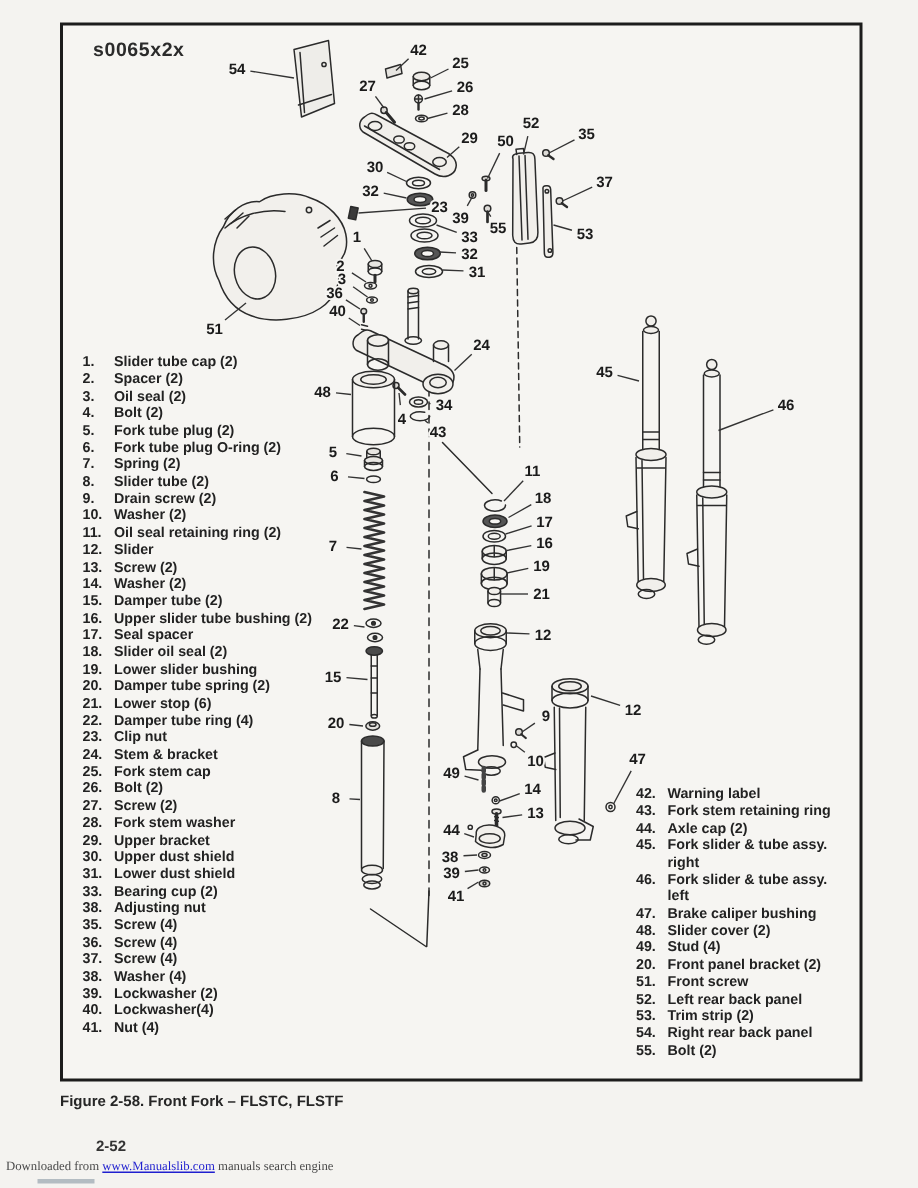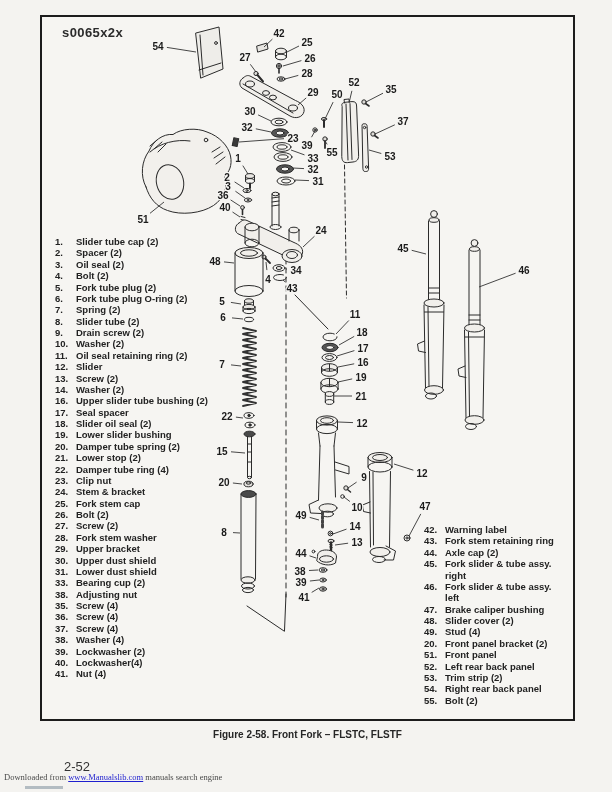--- a/index.html
+++ b/index.html
@@ -4,22 +4,22 @@
 <style>
   html,body{width:612px;height:792px;margin:0;padding:0;overflow:hidden;}
   body{position:relative;background:#f4f3f0;font-family:"Liberation Sans",sans-serif;color:#1f1f1f;}
   .frame{position:absolute;left:40px;top:15px;width:535px;height:706px;border:2px solid #1c1c1c;background:#f6f5f2;box-sizing:border-box;}
   .code-label{position:absolute;left:62px;top:25px;font-size:13px;font-weight:bold;letter-spacing:.4px;color:#2b2b2b;z-index:4;}
   svg.diagram{position:absolute;left:0;top:0;z-index:2;pointer-events:none;}
   .plist{position:absolute;z-index:3;font-size:9.5px;font-weight:bold;color:#222;}
   .prow{display:flex;line-height:11.38px;}
   .pn{width:21px;flex:none;}
   .pt{white-space:pre-line;}
-  .caption{position:absolute;left:40px;top:729px;width:535px;text-align:center;font-size:10px;font-weight:bold;color:#262626;z-index:3;}
-  .pageno{position:absolute;left:64px;top:759px;font-size:13px;font-weight:normal;color:#333;z-index:3;}
+  .caption{position:absolute;left:40px;top:729px;width:535px;font-size:10px;font-weight:bold;color:#262626;z-index:3;}
+  .pageno{position:absolute;left:64px;top:759px;font-size:10px;font-weight:bold;color:#333;z-index:3;}
   .footer{position:absolute;left:4px;top:772px;font-size:8.5px;font-family:"Liberation Serif",serif;color:#4a4a4a;z-index:3;}
   .footer a{color:#1f1fcf;}
   .smudge{position:absolute;left:25px;top:786px;width:38px;height:3px;background:#b3bcc2;z-index:1;}
   .callout-num{font-family:"Liberation Sans",sans-serif;font-size:10px;font-weight:bold;fill:#1b1b1b;paint-order:stroke;stroke:#f6f5f2;stroke-width:2.5px;}
   .callout-line{stroke:#333;stroke-width:.9;}
 </style>
 </head>
 <body>
 
 <div class="frame"></div>
@@ -503,20 +503,24 @@
     <div class="prow">
       <span class="pn">13.</span>
       <span class="pt">Screw (2)</span>
     </div>
 
     <div class="prow">
       <span class="pn">14.</span>
       <span class="pt">Washer (2)</span>
     </div>
 
+    <div class="prow">
+      <span class="pn">15.</span>
+      <span class="pt">Damper tube (2)</span>
+    </div>
 
     <div class="prow">
       <span class="pn">16.</span>
       <span class="pt">Upper slider tube bushing (2)</span>
     </div>
 
     <div class="prow">
       <span class="pn">17.</span>
       <span class="pt">Seal spacer</span>
     </div>
@@ -531,21 +535,21 @@
       <span class="pt">Lower slider bushing</span>
     </div>
 
     <div class="prow">
       <span class="pn">20.</span>
       <span class="pt">Damper tube spring (2)</span>
     </div>
 
     <div class="prow">
       <span class="pn">21.</span>
-      <span class="pt">Lower stop (2)</span>
+      <span class="pt">Lower stop (6)</span>
     </div>
 
     <div class="prow">
       <span class="pn">22.</span>
       <span class="pt">Damper tube ring (4)</span>
     </div>
 
     <div class="prow">
       <span class="pn">23.</span>
       <span class="pt">Clip nut</span>
@@ -682,21 +686,21 @@
       <span class="pt">Stud (4)</span>
     </div>
 
     <div class="prow">
       <span class="pn">20.</span>
       <span class="pt">Front panel bracket (2)</span>
     </div>
 
     <div class="prow">
       <span class="pn">51.</span>
-      <span class="pt">Front panel</span>
+      <span class="pt">Front screw</span>
     </div>
 
     <div class="prow">
       <span class="pn">52.</span>
       <span class="pt">Left rear back panel</span>
     </div>
 
     <div class="prow">
       <span class="pn">53.</span>
       <span class="pt">Trim strip (2)</span>

